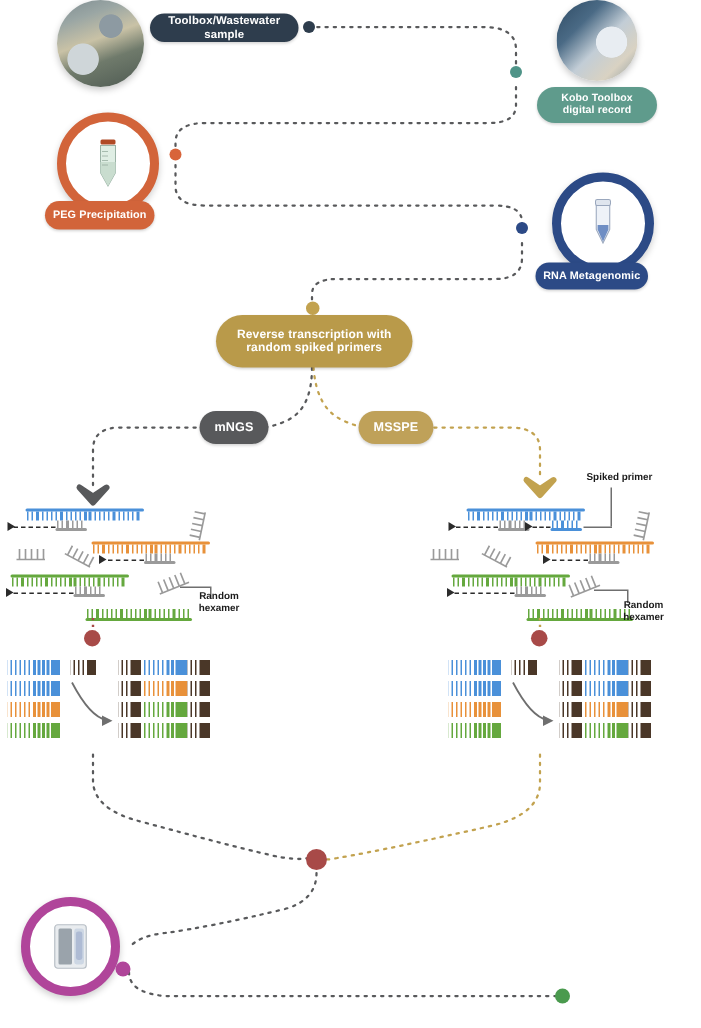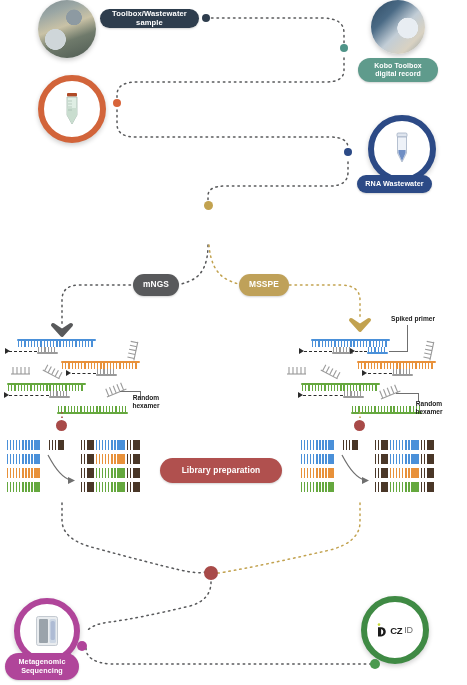--- a/index.html
+++ b/index.html
@@ -109,34 +109,41 @@
       <path d="M6 16 h10 v7 l-5 9 l-5 -9 Z" fill="#c9ddcf"></path>
       <g stroke="#93a99c" stroke-width=".5">
         <line x1="7" y1="9" x2="11" y2="9"></line>
         <line x1="7" y1="12" x2="11" y2="12"></line>
         <line x1="7" y1="15" x2="11" y2="15"></line>
         <line x1="7" y1="18" x2="11" y2="18"></line>
       </g>
     </svg>
   </div>
   <div class="node" style="left:113px;top:99px;width:8px;height:8px;background:#d8643a;"></div>
+  <div class="pill" style="left:30px;top:134px;width:73px;height:19px;background:#d2643a;font-size:7.2px;">
+    <span>PEG Precipitation</span>
+  </div>
 
   <div class="ring" style="left:368px;top:115px;width:56px;height:56px;border:6px solid #2c4a86;">
     <svg width="20" height="34" viewBox="0 0 20 34">
       <rect x="5" y="1" width="10" height="4" rx="1.2" fill="#dfe5ee" stroke="#9aa7bd" stroke-width=".7"></rect>
       <path d="M5.5 5 h9 v16 l-4.5 9 l-4.5 -9 Z" fill="#eef2f8" stroke="#9aa7bd" stroke-width=".7"></path>
       <path d="M6.4 18 h7.2 v3 l-3.6 8 l-3.6 -8 Z" fill="#6f8ec4"></path>
     </svg>
   </div>
   <div class="node" style="left:344px;top:148px;width:8px;height:8px;background:#2c4a86;"></div>
   <div class="pill" style="left:357px;top:175px;width:75px;height:18px;background:#2c4a86;font-size:7.2px;">
-    <span>RNA Wastewater</span>
+    <span>RNA Metagenomic</span>
   </div>
 
   <div class="node" style="left:204px;top:201px;width:9px;height:9px;background:#c2a24f;"></div>
+  <div class="pill" style="left:144px;top:210px;width:131px;height:35px;background:#b99a4a;font-size:8px;flex-direction:column;">
+    <span>Reverse transcription with</span>
+    <span>random spiked primers</span>
+  </div>
 
   <div class="pill" style="left:133px;top:274px;width:46px;height:22px;background:#58595b;font-size:8.4px;">
     <span>mNGS</span>
   </div>
   <div class="pill" style="left:239px;top:274px;width:50px;height:22px;background:#bfa159;font-size:8.4px;">
     <span>MSSPE</span>
   </div>
 
   <svg class="svg" viewBox="0 0 467 685">
     <path d="M53 325 L62 335 L71 325 L62 331 Z" fill="#58595b" stroke="#58595b" stroke-width="4" stroke-linejoin="round"></path>
@@ -726,23 +733,20 @@
         <b></b>
         <b></b>
       </span>
     <span class="seg" style="background:#4a3728;width:15px;">
         <b></b>
         <b></b>
         <b></b>
       </span>
   </div>
 
-  <div class="pill" style="left:160px;top:458px;width:122px;height:25px;background:#b0504e;font-size:8.4px;">
-    <span>Library preparation</span>
-  </div>
 
   <div class="lad" style="left:299px;top:440px;height:10px;">
     <span class="seg" style="background:#4a90d9;width:35px;">
       <b></b>
         <b></b>
         <b></b>
         <b></b>
         <b></b>
         <b></b>
         <b></b>
@@ -900,31 +904,16 @@
 
   <div class="ring" style="left:14px;top:598px;width:54px;height:54px;border:6px solid #b0459a;">
     <svg width="24" height="32" viewBox="0 0 24 32">
       <rect x="1.5" y="1.5" width="21" height="29" rx="2" fill="#e9ecef" stroke="#b8bfc6" stroke-width=".8"></rect>
       <rect x="4" y="4" width="9" height="24" rx="1" fill="#9aa3ab"></rect>
       <rect x="14.5" y="4" width="6.5" height="24" rx="1.6" fill="#cdd7e4"></rect>
       <rect x="15.6" y="6" width="4.3" height="19" rx="1.6" fill="#aebbd4"></rect>
     </svg>
   </div>
   <div class="node" style="left:77px;top:641px;width:10px;height:10px;background:#b0459a;"></div>
-  <div class="pill" style="left:5px;top:653px;width:74px;height:27px;background:#b0459a;font-size:7.2px;flex-direction:column;">
-    <span>Metagenomic</span>
-    <span>Sequencing</span>
-  </div>
-
-  <div class="ring" style="left:361px;top:596px;width:56px;height:56px;border:6px solid #3f8a44;">
-    <div style="display:flex;align-items:center;gap:2px;">
-      <svg width="11" height="14" viewBox="0 0 11 14">
-        <circle cx="2" cy="1.6" r="1.3" fill="#c6d93a"></circle>
-        <path d="M1 4.2 h3.2 a4.6 4.6 0 0 1 0 9.2 H1 Z" fill="#1b1b1b"></path>
-        <path d="M4.1 5.9 a3 3 0 0 1 0 5.8 Z" fill="#ffffff"></path>
-      </svg>
-      <span style="font-size:9.5px;font-weight:800;color:#1b1b1b;letter-spacing:-.4px;">CZ</span>
-      <span style="font-size:9px;font-weight:400;color:#6b6b6b;letter-spacing:-.2px;">ID</span>
-    </div>
-  </div>
+
   <div class="node" style="left:370px;top:659px;width:10px;height:10px;background:#4a9a4e;"></div>
 
 </div>
 
 </body></html>

